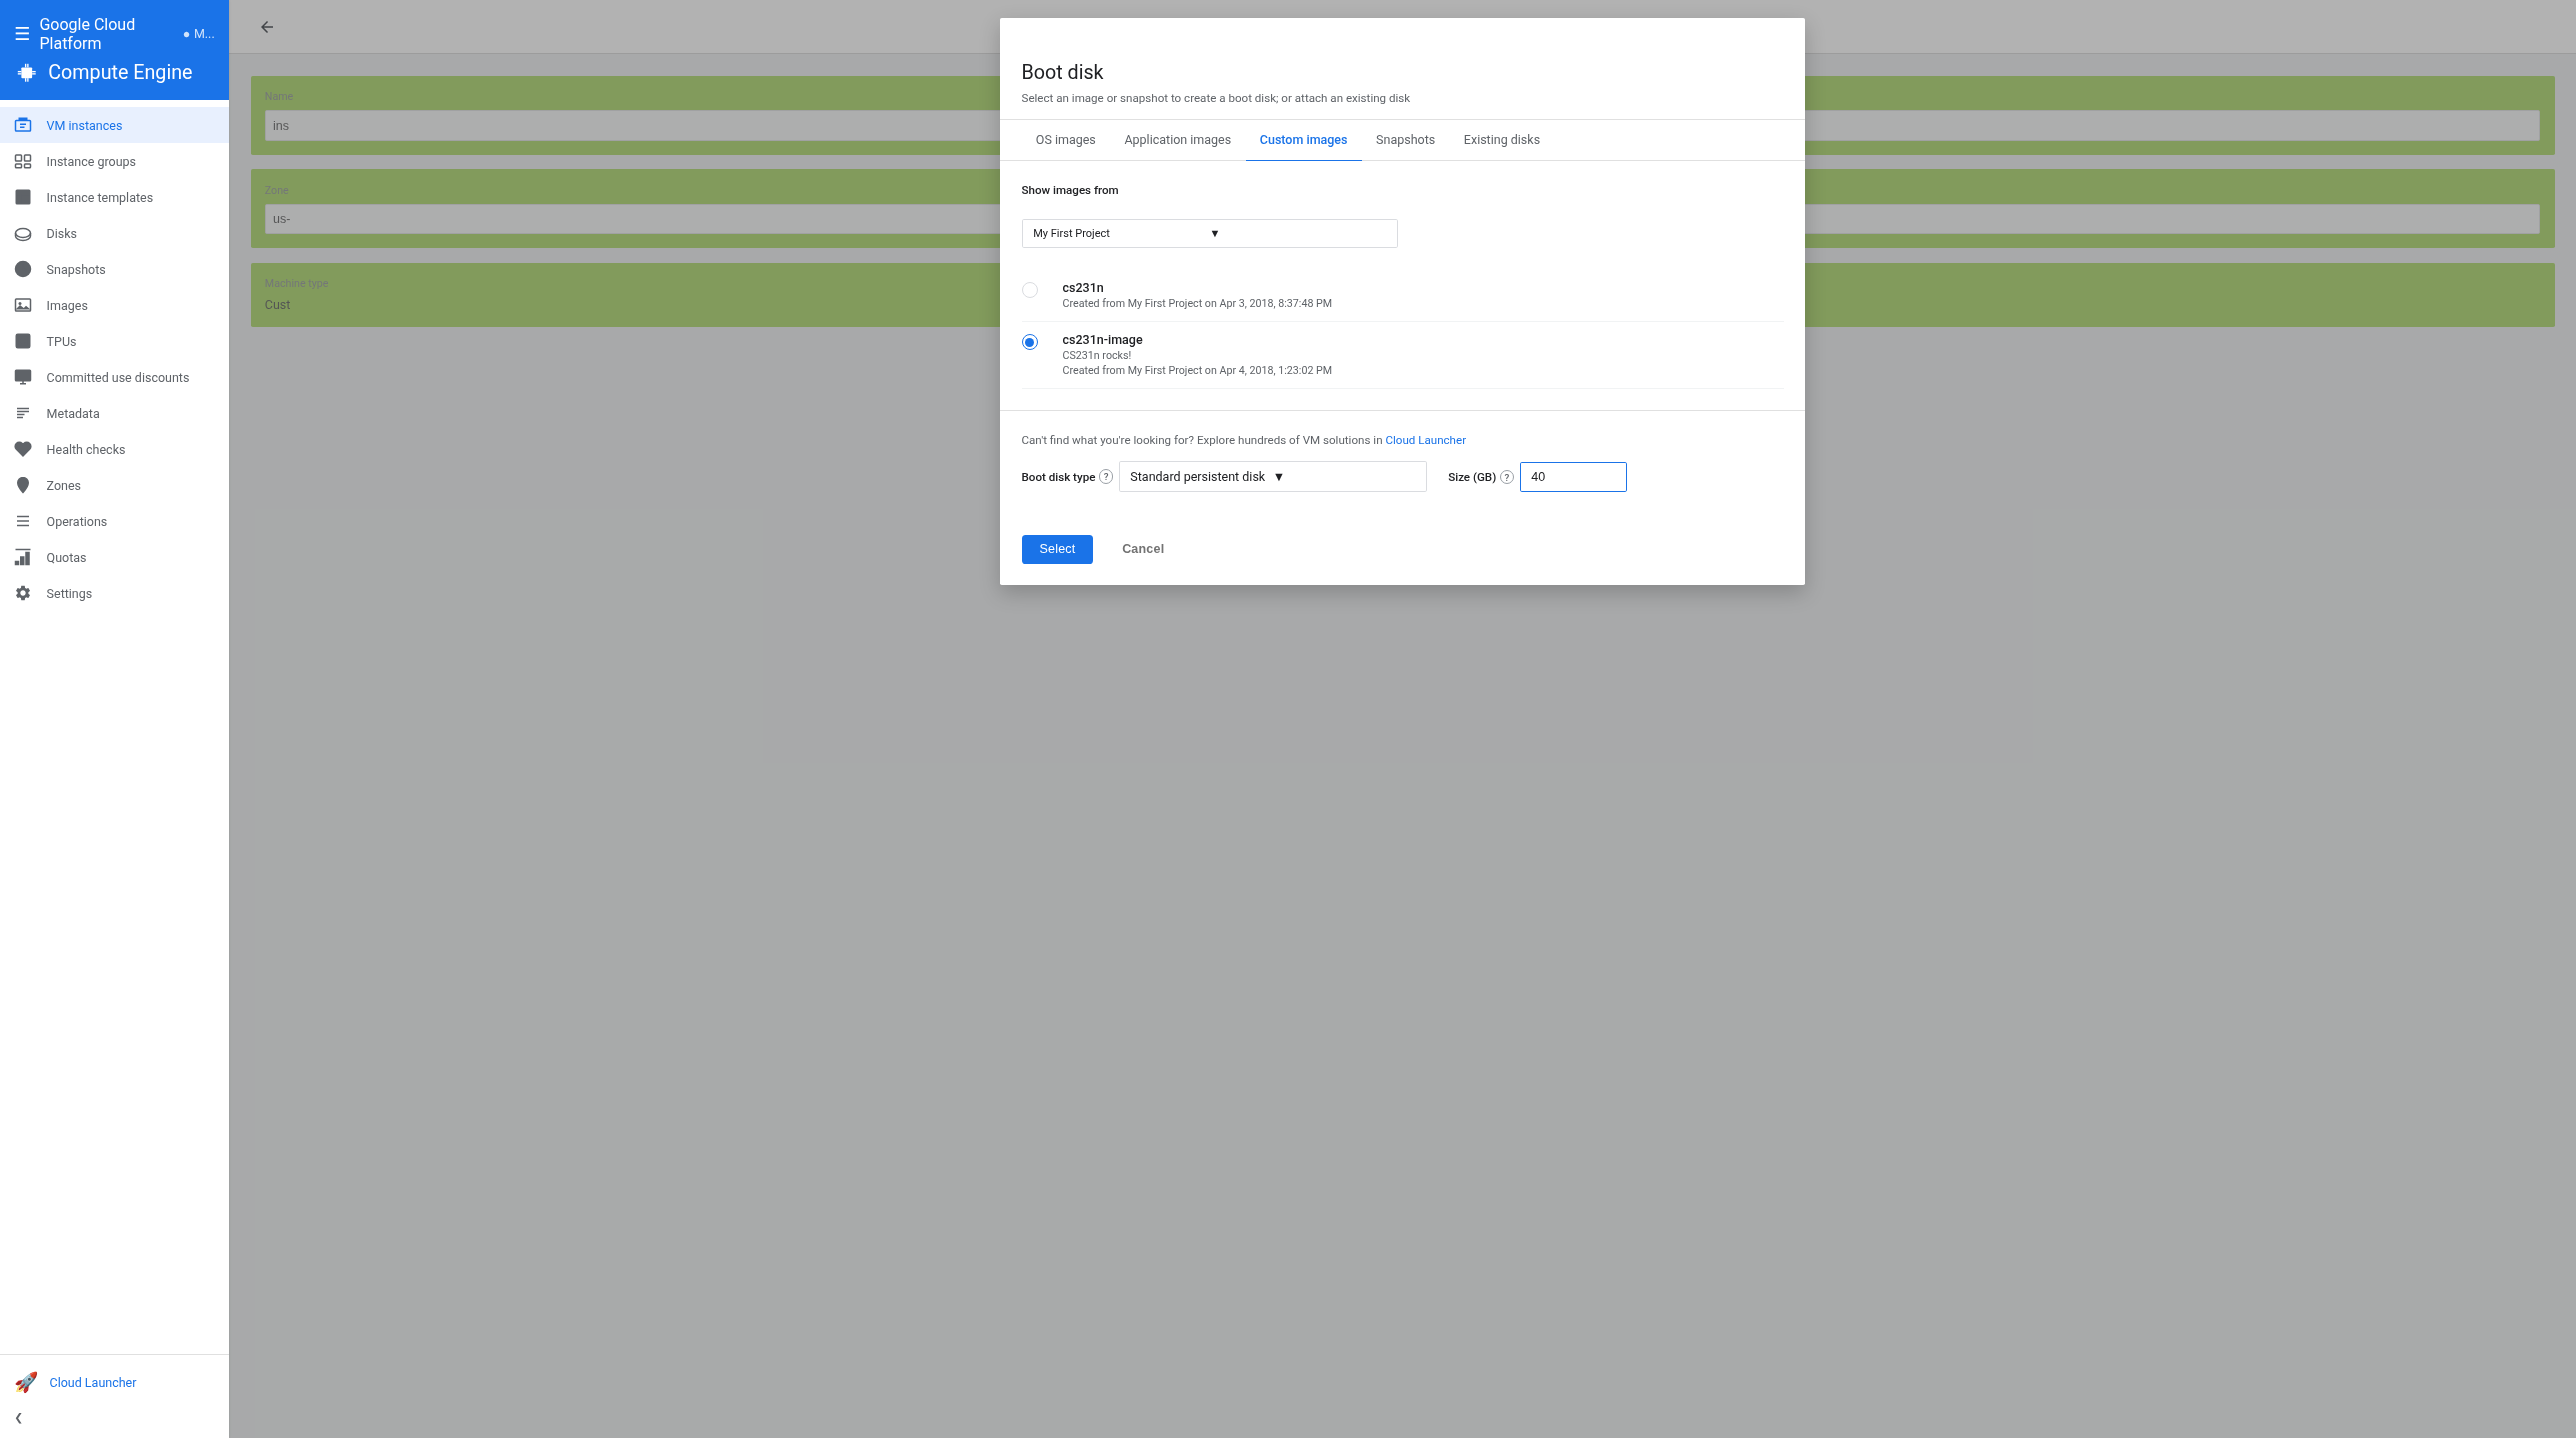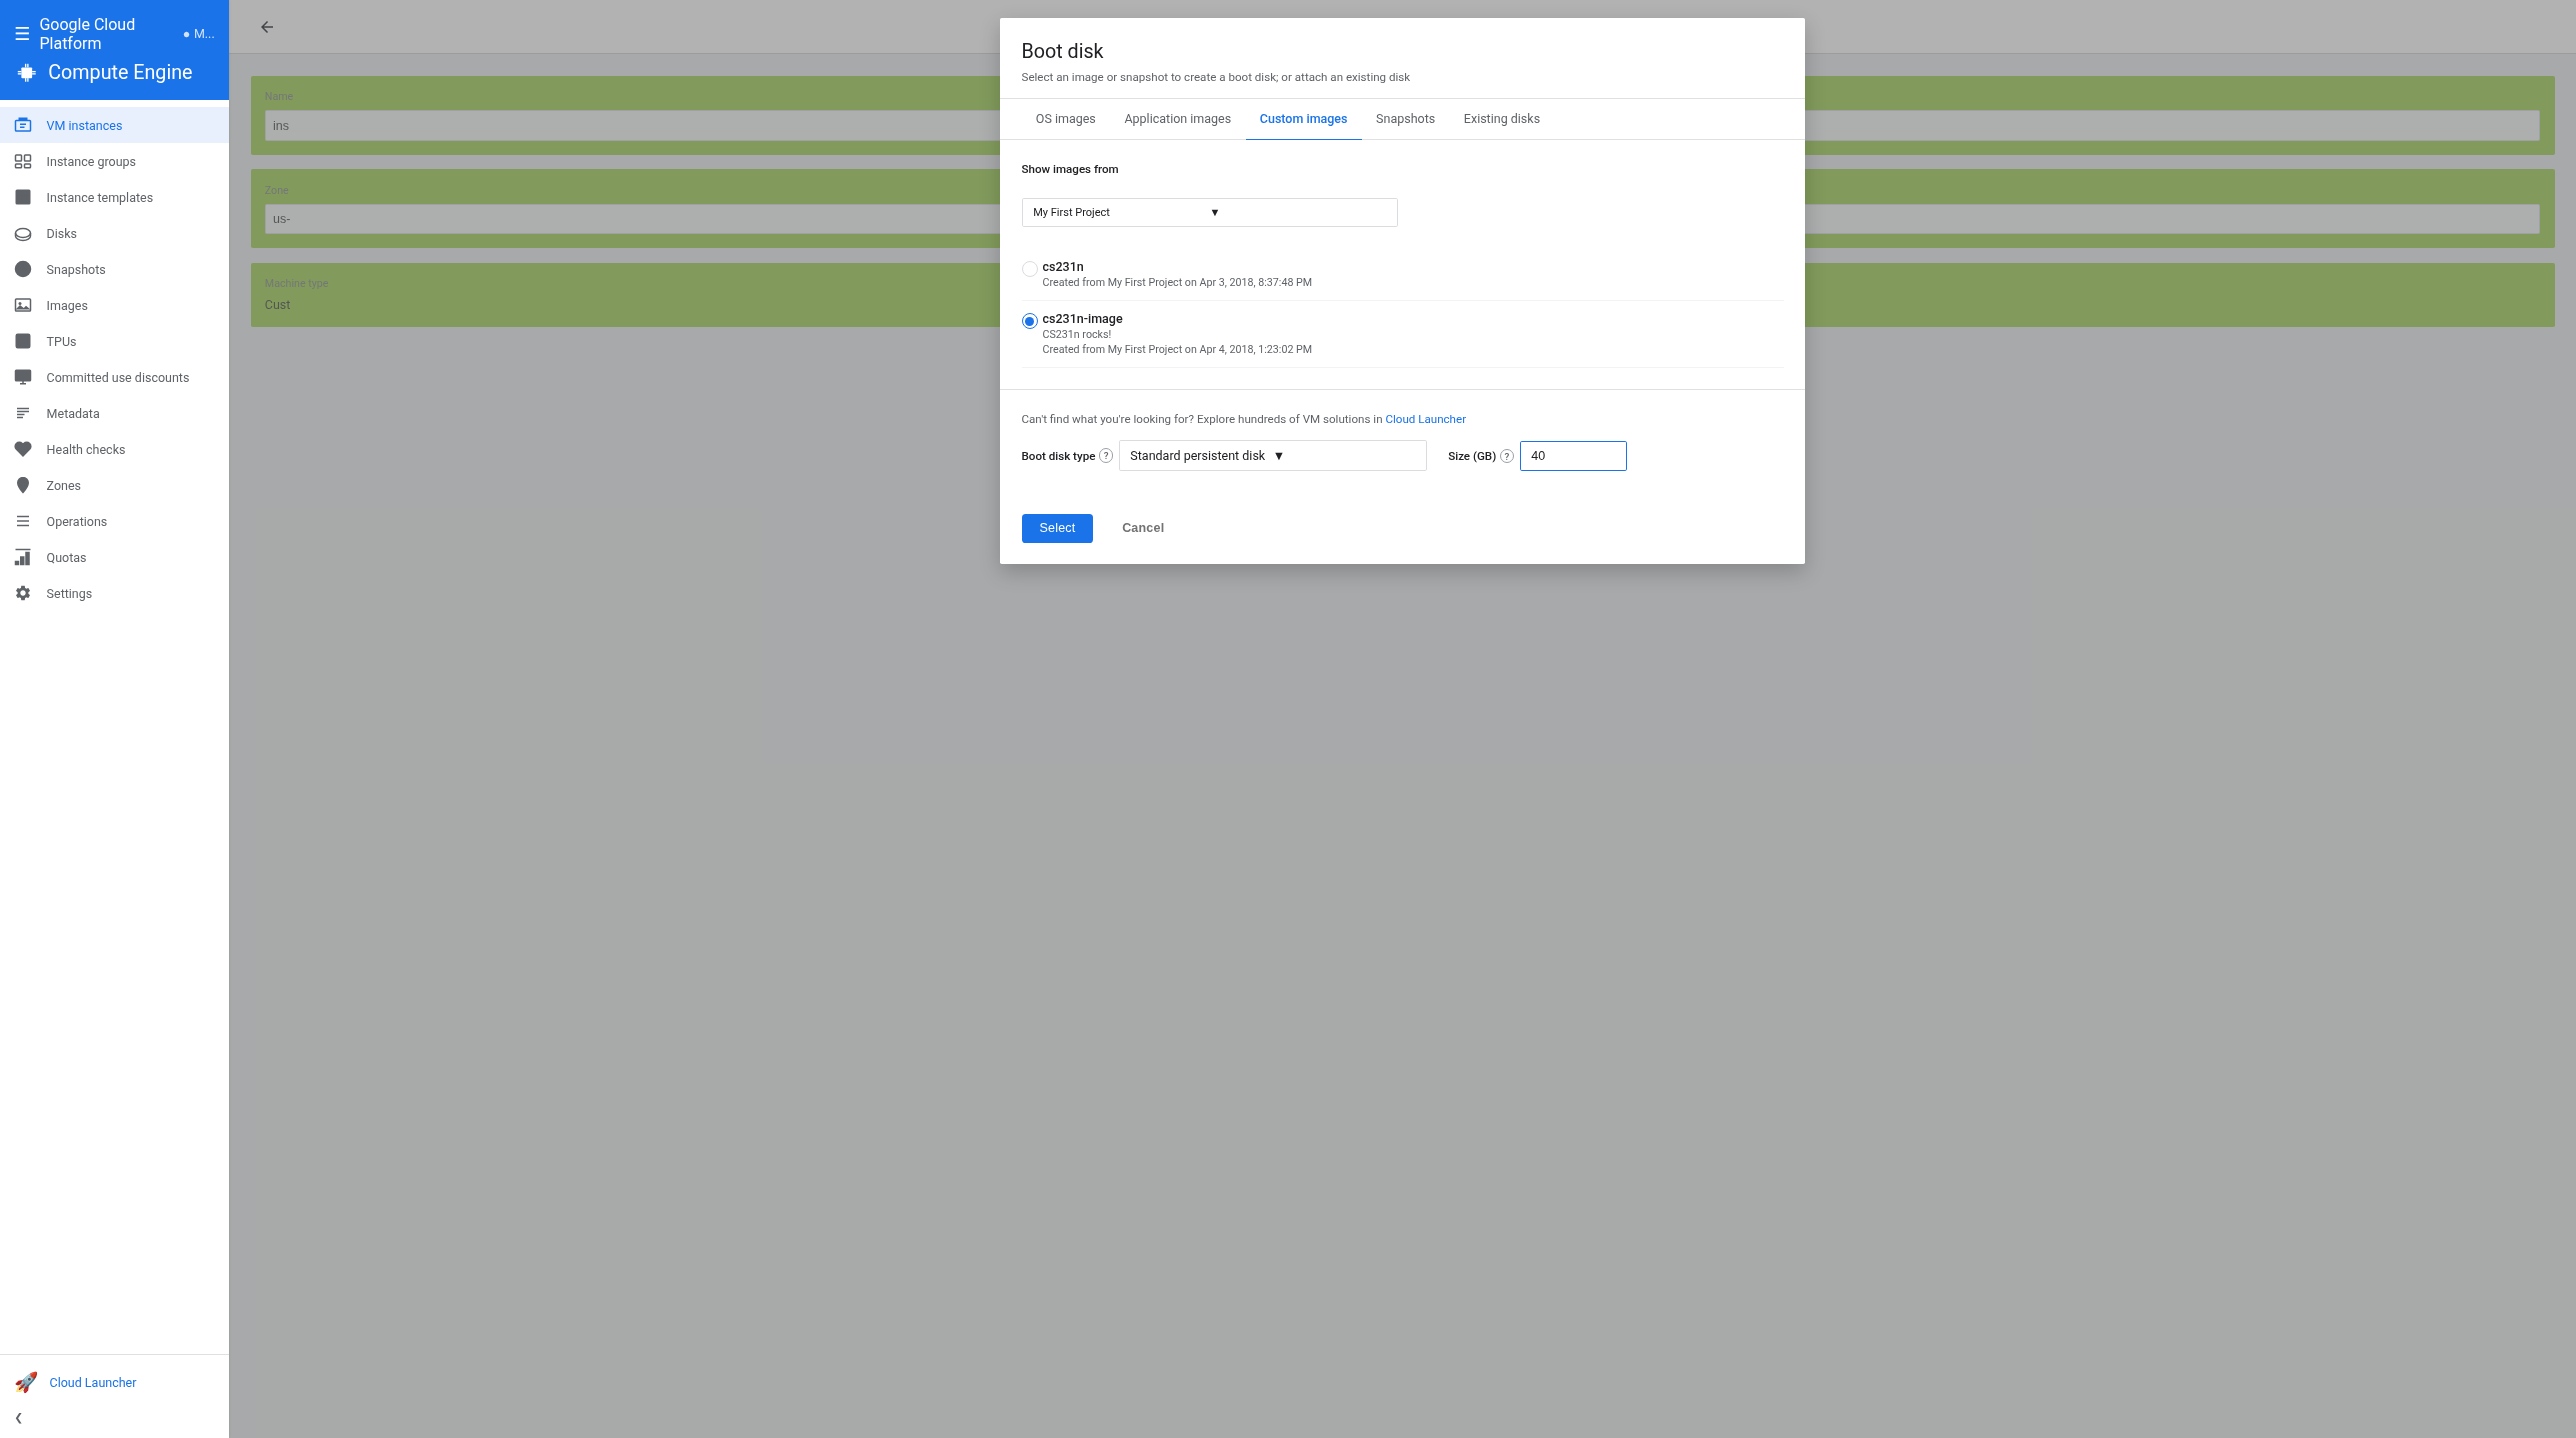--- a/index.html
+++ b/index.html
@@ -140,20 +140,21 @@
       width: 805px;
       max-height: 90vh;
       overflow-y: auto;
       border-radius: 1.8px;
       box-shadow: 0 7.2px 21.5px rgba(0,0,0,0.2);
       position: relative;
     }
     .modal-header {
       padding: 21.5px 21.5px 14.3px;
       border-bottom: 0.9px solid #e0e0e0;
+      margin-top: 21px;
     }
     .modal-title {
       font-size: 19.7px;
       font-weight: 400;
       color: #202124;
       margin-bottom: 7.2px;
     }
     .modal-subtitle {
       font-size: 11.6px;
       color: #5f6368;
@@ -201,21 +202,21 @@
       position: relative;
     }
     .dropdown-select span { flex: 1; font-size: 11px; color: #202124; }
     .dropdown-arrow { color: #5f6368; font-size: 16px; }
 
     
     .image-list { display: flex; flex-direction: column; gap: 0; }
     .image-item {
       display: flex;
       align-items: flex-start;
-      gap: 5px;
+      gap: 25px;
       padding: 10.7px 0;
       border-bottom: 0.9px solid #f1f3f4;
     }
     .radio-btn {
       width: 16px;
       height: 16px;
       border-radius: 50%;
       border: 1.8px solid #dadce0;
       margin-top: 1.8px;
       flex-shrink: 0;

